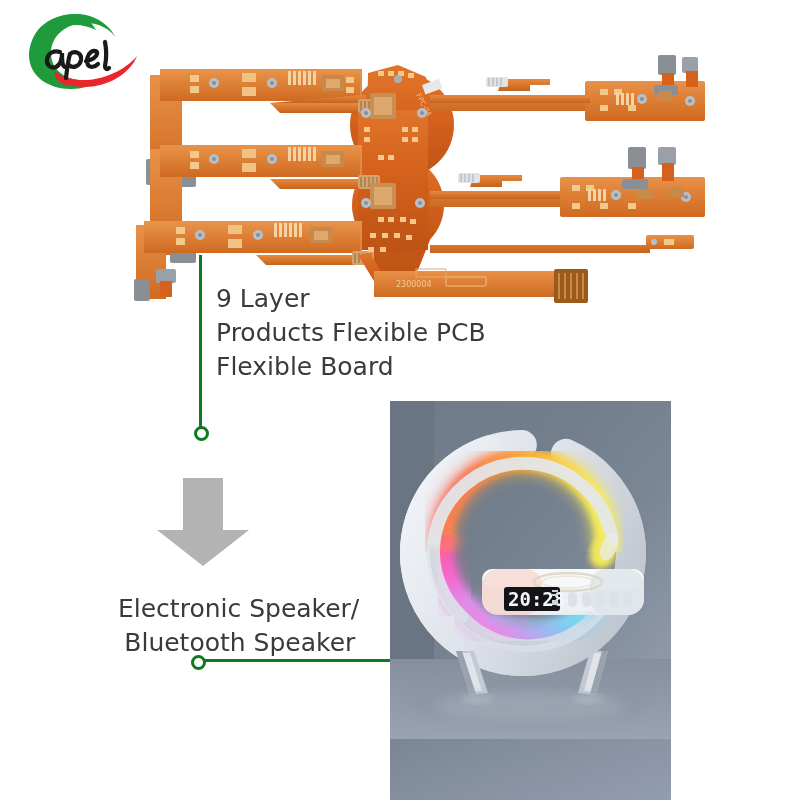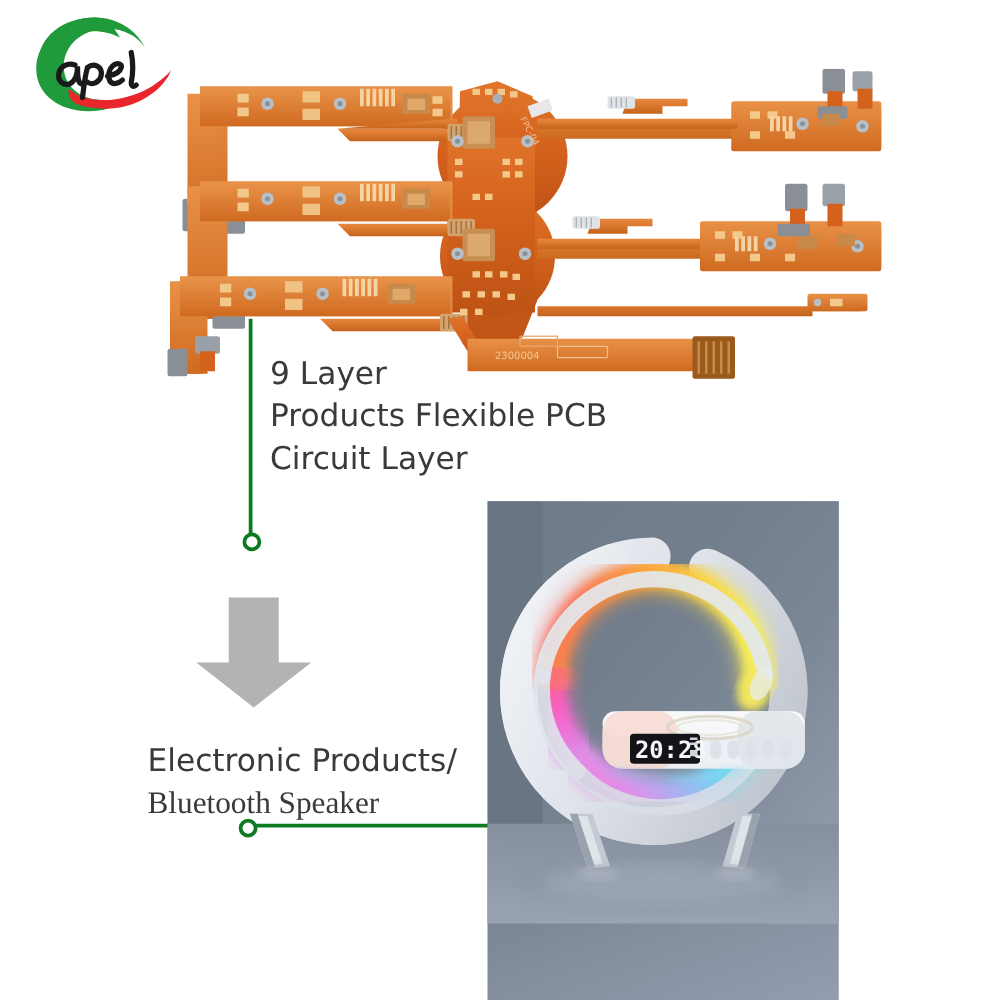--- a/index.html
+++ b/index.html
@@ -20,21 +20,21 @@
 
   
   .vline{position:absolute;left:199px;top:255px;width:3px;height:175px;background:#0d7a22;}
   .vdot{position:absolute;left:194px;top:426px;width:9px;height:9px;border:3px solid #0d7a22;border-radius:50%;background:#ffffff;}
   .hline{position:absolute;left:200px;top:659px;width:192px;height:3px;background:#0d7a22;}
   .hdot{position:absolute;left:191px;top:655px;width:9px;height:9px;border:3px solid #0d7a22;border-radius:50%;background:#ffffff;}
 
   
   .cap1{position:absolute;left:216px;top:282px;font-size:25px;line-height:34px;color:#3a3a3a;white-space:pre;font-weight:400;}
   .cap2{position:absolute;left:118px;top:592px;font-size:25px;line-height:34px;color:#3a3a3a;white-space:pre;font-weight:400;}
-  .cap2 .l2{display:block;text-align:left;padding-right:4px;font-family:Liberation Serif, serif;}
+  .cap2 .l2{display:block;text-align:right;padding-right:4px;}
 
   
   .arrow{position:absolute;left:155px;top:476px;width:96px;height:92px;}
 
   
   .photo{
     position:absolute;left:390px;top:401px;width:281px;height:400px;
     overflow:hidden;
     background:linear-gradient(160deg,#737f8d 0%,#6e7a88 40%,#7d8897 70%,#939db0 100%);
   }
@@ -337,29 +337,29 @@
       <text x="266" y="232" fill="#f2cb93" font-size="8" font-family="DejaVu Sans">2300004</text>
       <rect x="286" y="214" width="30" height="8" fill="none" stroke="#e8a868" stroke-width="1"></rect>
     </svg>
   </div>
 
   <div class="vline"></div>
   <div class="vdot"></div>
 
   <div class="cap1"><span>9 Layer</span>
 <span>Products Flexible PCB</span>
-<span>Circuit Layer</span></div>
+<span>Flexible Board</span></div>
 
   <div class="arrow">
     <svg viewBox="0 0 96 92" width="96" height="92">
       <path d="M28 2 L68 2 L68 54 L94 54 L48 90 L2 54 L28 54 Z" fill="#b3b3b3"></path>
     </svg>
   </div>
 
-  <div class="cap2"><span>Electronic Products/</span>
+  <div class="cap2"><span>Electronic Speaker/</span>
 <span class="l2">Bluetooth Speaker</span></div>
 
   <div class="hline"></div>
   <div class="hdot"></div>
 
   <div class="photo">
     <svg class="photo-inner" viewBox="0 0 281 338" width="281" height="338">
       <defs>
         <linearGradient id="bgw" x1="0" y1="0" x2="1" y2="1">
           <stop offset="0%" stop-color="#6f7b89"></stop>

